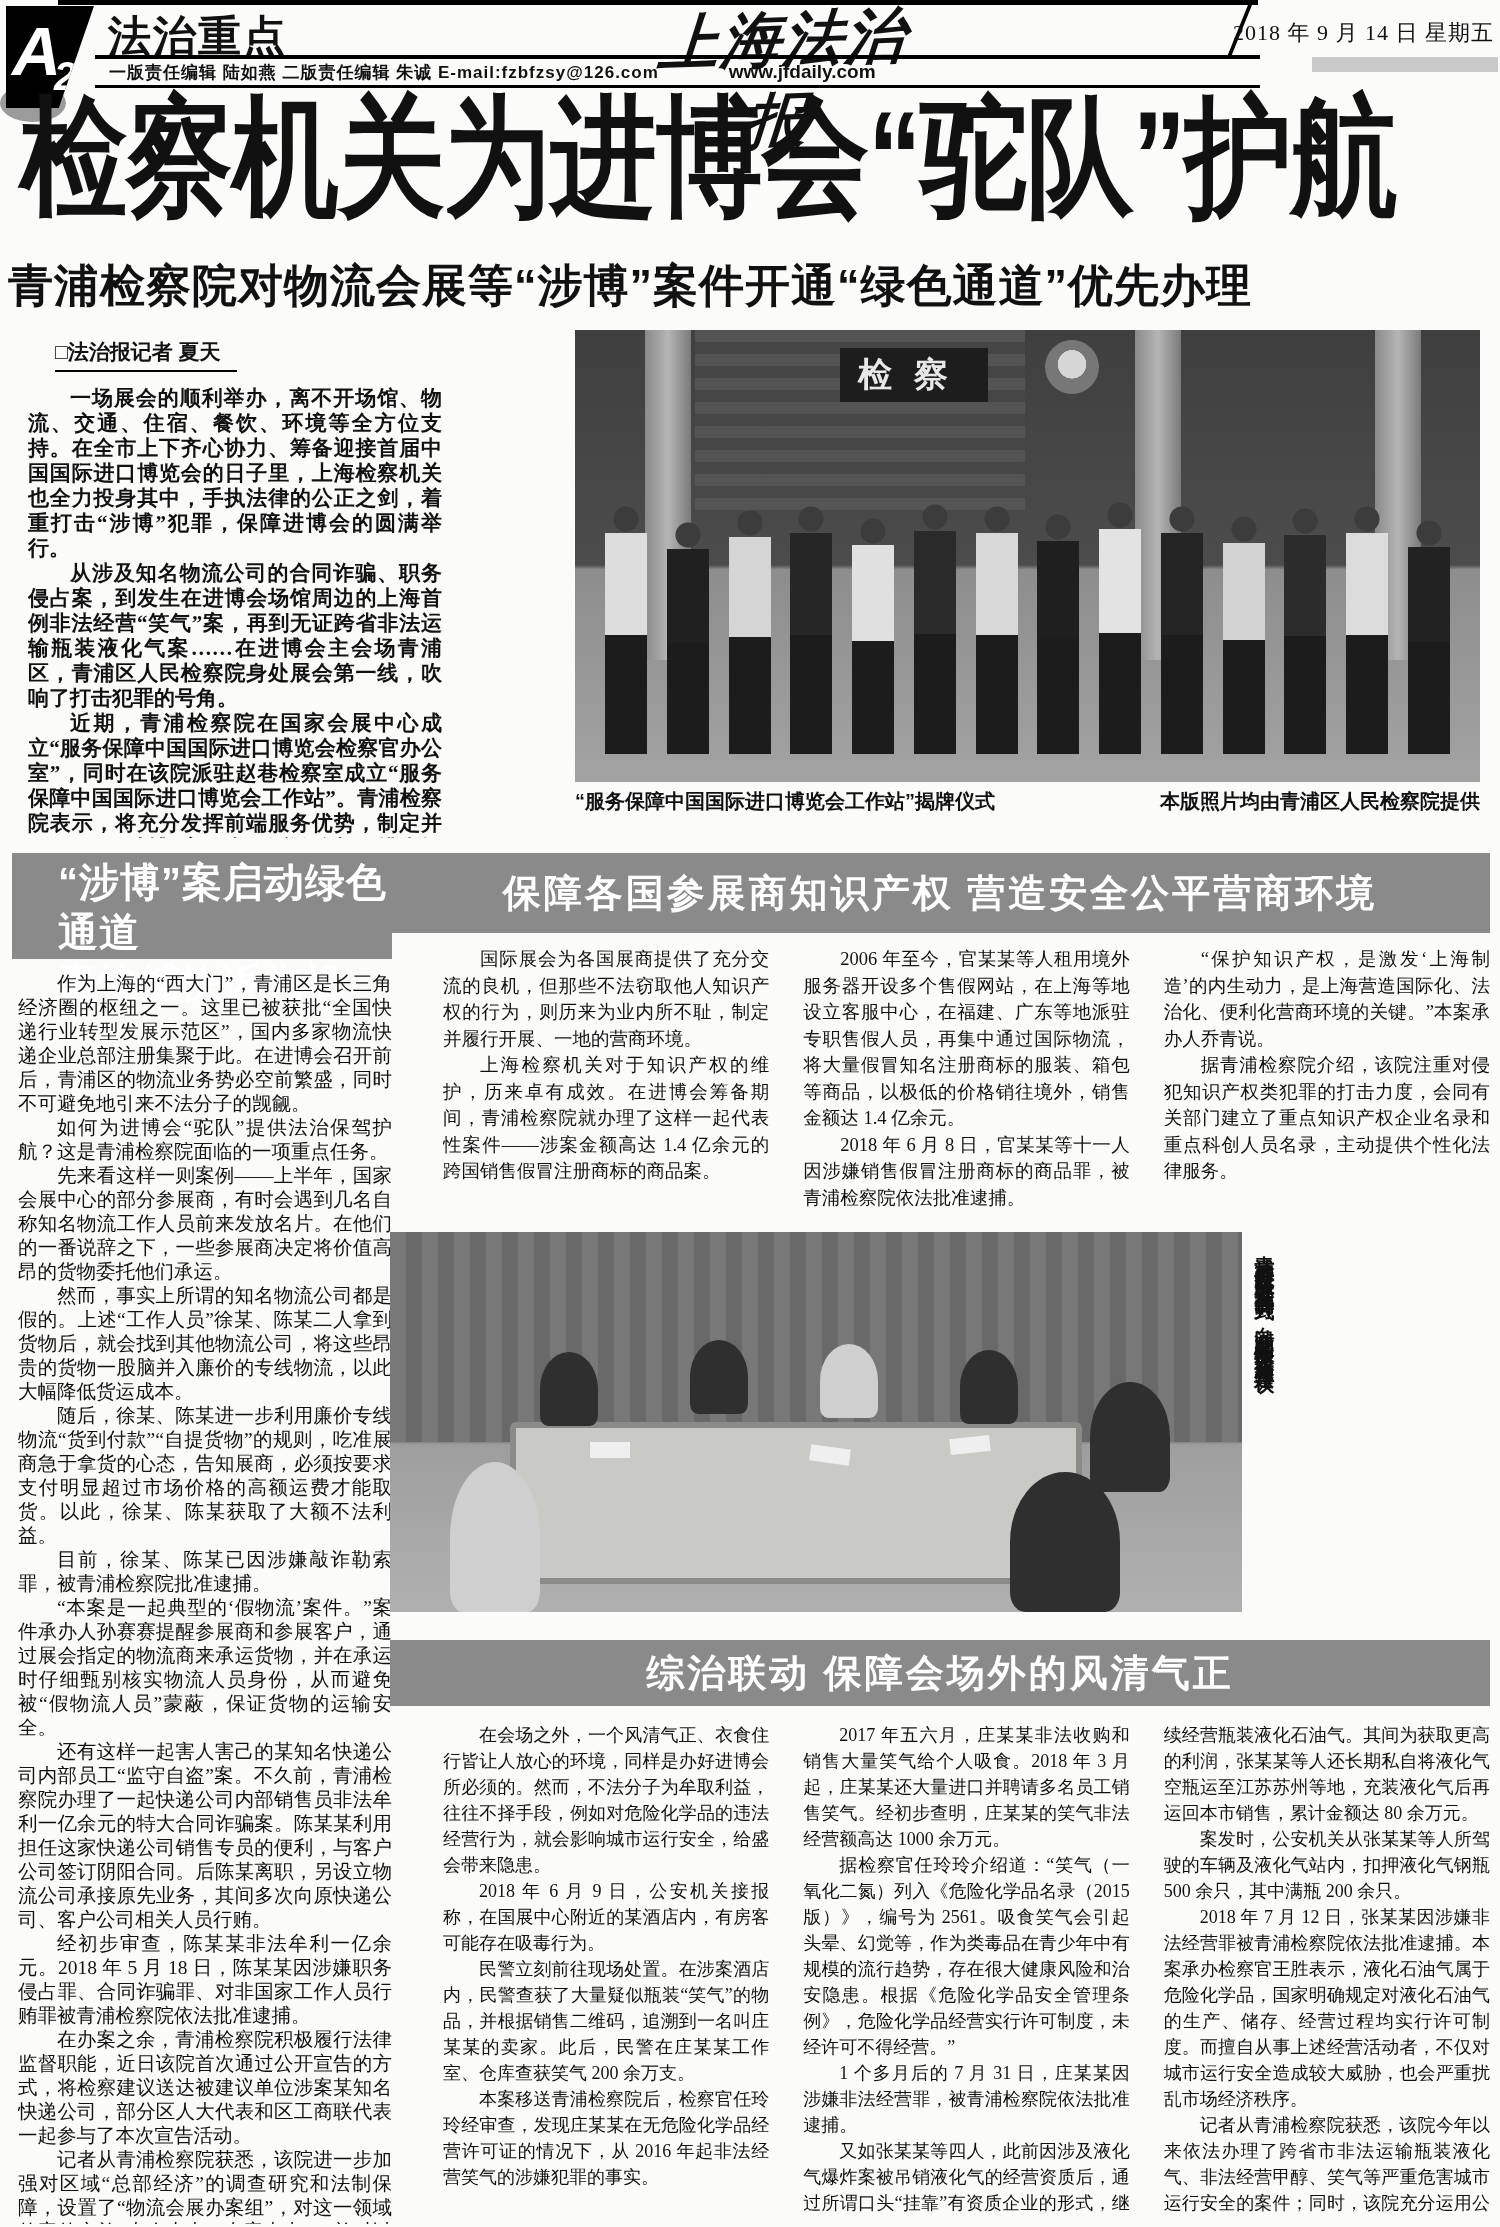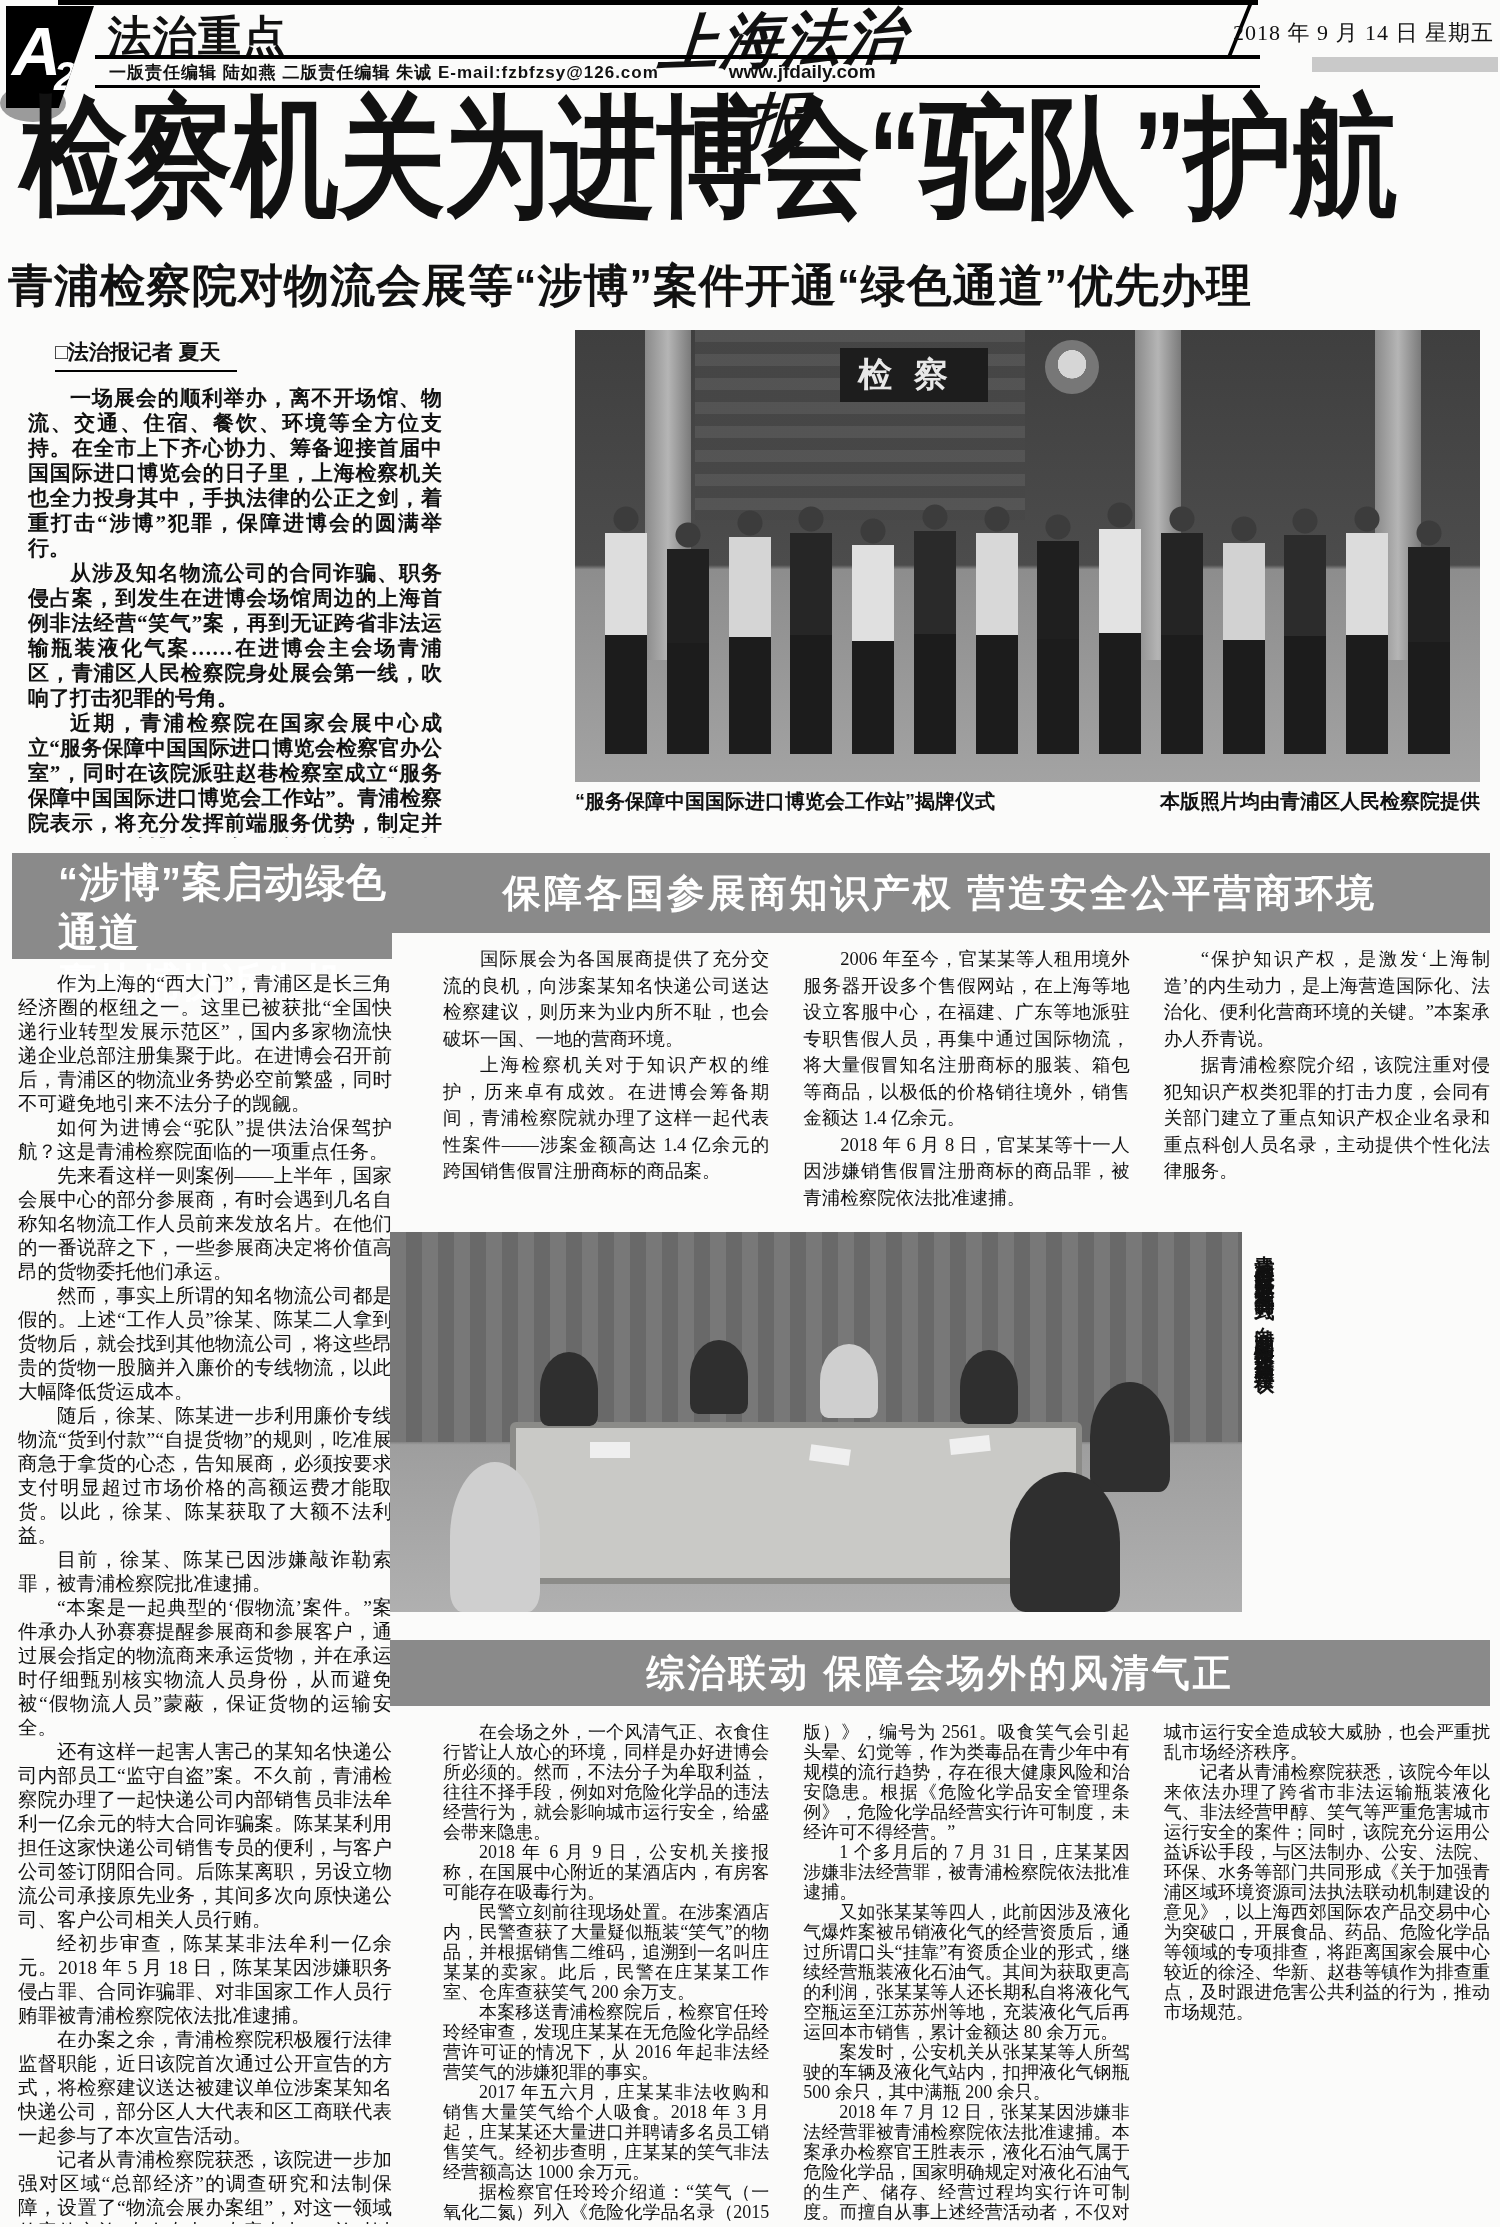--- a/index.html
+++ b/index.html
@@ -53,21 +53,21 @@
   .gray-box{background:#8a8a8a;color:#fff;font-family:"Liberation Sans",sans-serif;font-weight:bold;}
   .sidebar-box{position:absolute;left:12px;top:853px;width:380px;height:106px;padding-left:46px;box-sizing:border-box;font-size:40px;line-height:50px;padding-top:4px;letter-spacing:1px;}
   .band-title{position:absolute;left:390px;width:1100px;text-align:center;font-size:38px;letter-spacing:3px;}
   #ipr-title{top:853px;height:80px;line-height:80px;}
   #gas-title{top:1640px;height:66px;line-height:66px;}
 
   
   .sidebar-body{position:absolute;left:18px;top:972px;width:374px;height:1252px;font-size:19.5px;line-height:24px;text-align:justify;overflow:hidden;}
   .col-body{position:absolute;left:443px;width:1047px;column-gap:34px;column-count:3;font-size:18.5px;line-height:26.5px;text-align:justify;overflow:hidden;column-fill:auto;}
   #ipr-body{top:946px;height:276px;}
-  #gas-body{top:1722px;height:505px;font-size:18px;line-height:20px;}
+  #gas-body{top:1722px;height:505px;font-size:18px;line-height:26px;}
 </style>
 </head>
 <body>
 
 <div id="page">
 
   <div class="top-rule"></div>
   <div class="top-rule-slant"></div>
   <div class="badge-shadow"></div>
   <div class="badge">
@@ -135,21 +135,21 @@
       <p>目前，徐某、陈某已因涉嫌敲诈勒索罪，被青浦检察院批准逮捕。</p>
       <p>“本案是一起典型的‘假物流’案件。”案件承办人孙赛赛提醒参展商和参展客户，通过展会指定的物流商来承运货物，并在承运时仔细甄别核实物流人员身份，从而避免被“假物流人员”蒙蔽，保证货物的运输安全。</p>
       <p>还有这样一起害人害己的某知名快递公司内部员工“监守自盗”案。不久前，青浦检察院办理了一起快递公司内部销售员非法牟利一亿余元的特大合同诈骗案。陈某某利用担任这家快递公司销售专员的便利，与客户公司签订阴阳合同。后陈某离职，另设立物流公司承接原先业务，其间多次向原快递公司、客户公司相关人员行贿。</p>
       <p>经初步审查，陈某某非法牟利一亿余元。2018 年 5 月 18 日，陈某某因涉嫌职务侵占罪、合同诈骗罪、对非国家工作人员行贿罪被青浦检察院依法批准逮捕。</p>
       <p>在办案之余，青浦检察院积极履行法律监督职能，近日该院首次通过公开宣告的方式，将检察建议送达被建议单位涉案某知名快递公司，部分区人大代表和区工商联代表一起参与了本次宣告活动。</p>
       <p>记者从青浦检察院获悉，该院进一步加强对区域“总部经济”的调查研究和法制保障，设置了“物流会展办案组”，对这一领域的案件实施“专人专办”“专案专办”，并对以进博会为名实施诈骗和高利借贷、编造和散布虚假恐怖信息、破坏会展场馆设施等影响展会举办的犯罪案件，开通“绿色通道”优先办理。区检察院还建立了重点快递物流企业名录和常态化联络机制，探索从机制上预防犯罪的发生。</p>
     </div>
 
   <div id="ipr-title" class="gray-box band-title">保障各国参展商知识产权  营造安全公平营商环境</div>
   <div id="ipr-body" class="col-body">
-      <p>国际展会为各国展商提供了充分交流的良机，向涉案某知名快递公司送达检察建议，则历来为业内所不耻，也会破坏一国、一地的营商环境。</p>
+      <p>国际展会为各国展商提供了充分交流的良机，但那些不法窃取他人知识产权的行为，则历来为业内所不耻，制定并履行开展、一地的营商环境。</p>
       <p>上海检察机关对于知识产权的维护，历来卓有成效。在进博会筹备期间，青浦检察院就办理了这样一起代表性案件——涉案金额高达 1.4 亿余元的跨国销售假冒注册商标的商品案。</p>
       <p>2006 年至今，官某某等人租用境外服务器开设多个售假网站，在上海等地设立客服中心，在福建、广东等地派驻专职售假人员，再集中通过国际物流，将大量假冒知名注册商标的服装、箱包等商品，以极低的价格销往境外，销售金额达 1.4 亿余元。</p>
       <p>2018 年 6 月 8 日，官某某等十一人因涉嫌销售假冒注册商标的商品罪，被青浦检察院依法批准逮捕。</p>
       <p>“保护知识产权，是激发‘上海制造’的内生动力，是上海营造国际化、法治化、便利化营商环境的关键。”本案承办人乔青说。</p>
       <p>据青浦检察院介绍，该院注重对侵犯知识产权类犯罪的打击力度，会同有关部门建立了重点知识产权企业名录和重点科创人员名录，主动提供个性化法律服务。</p>
     </div>
 
   <div class="photo2">
     <div class="panel"></div>
     <div class="table"></div>

